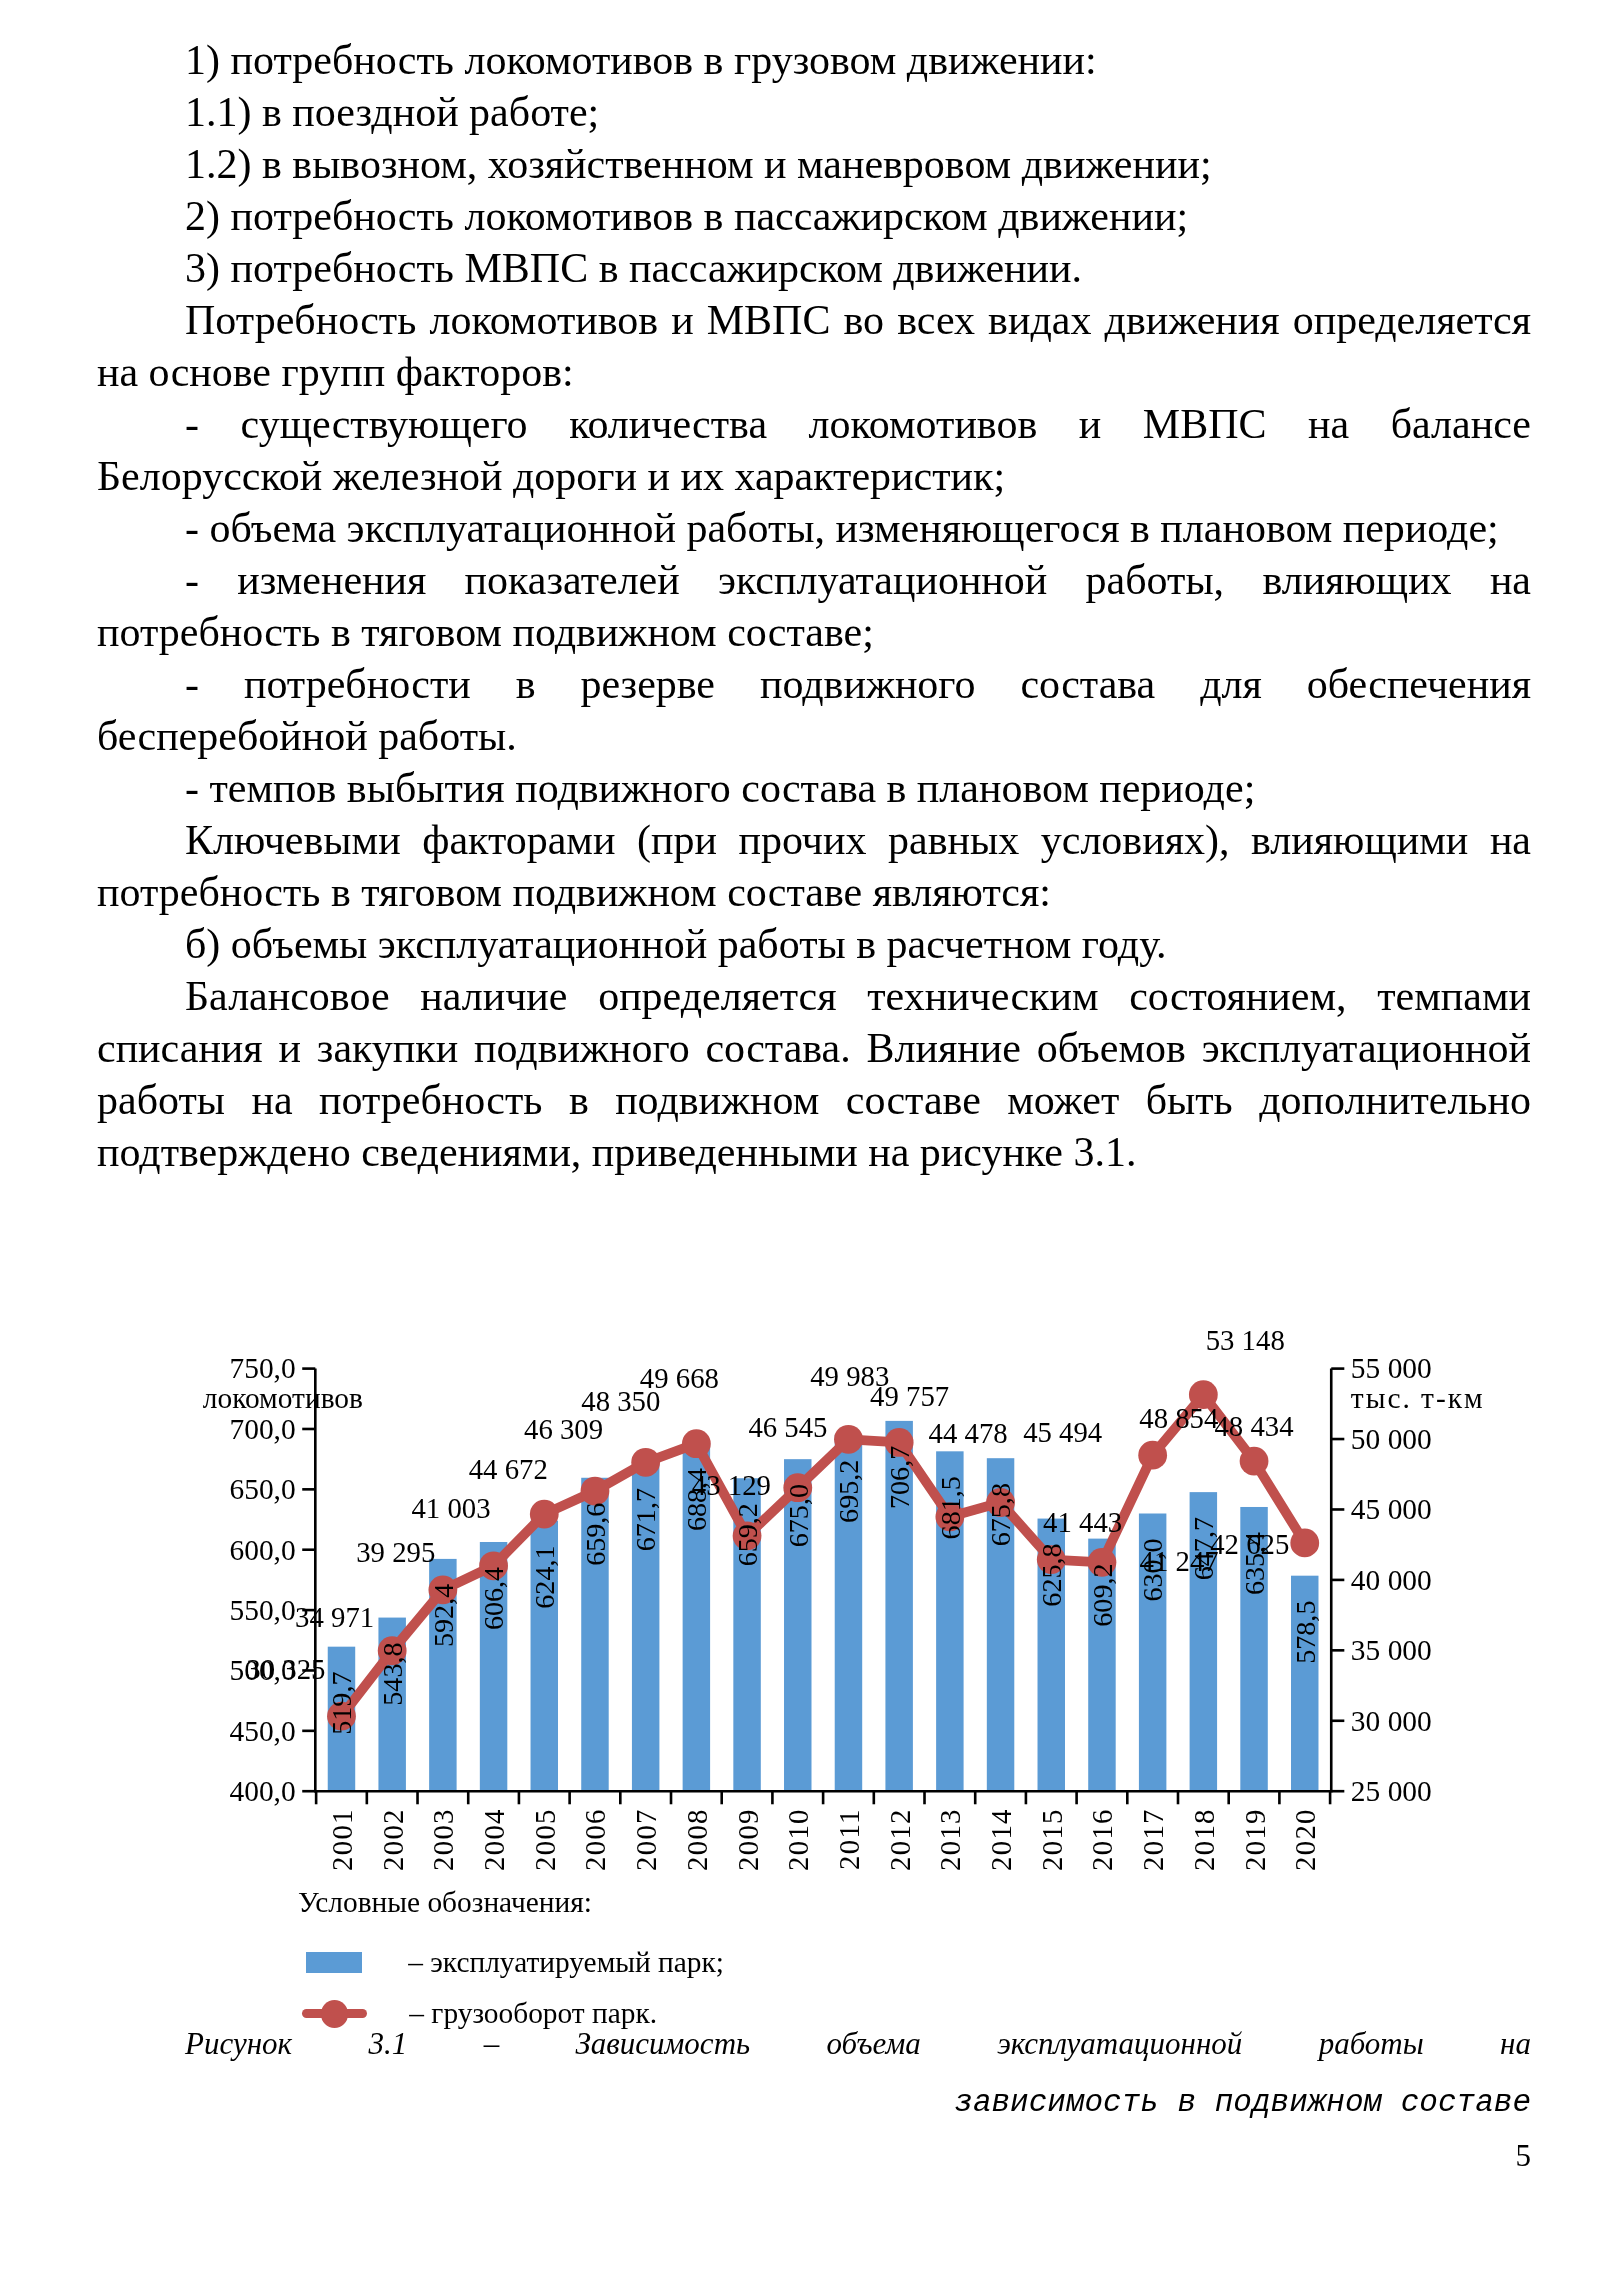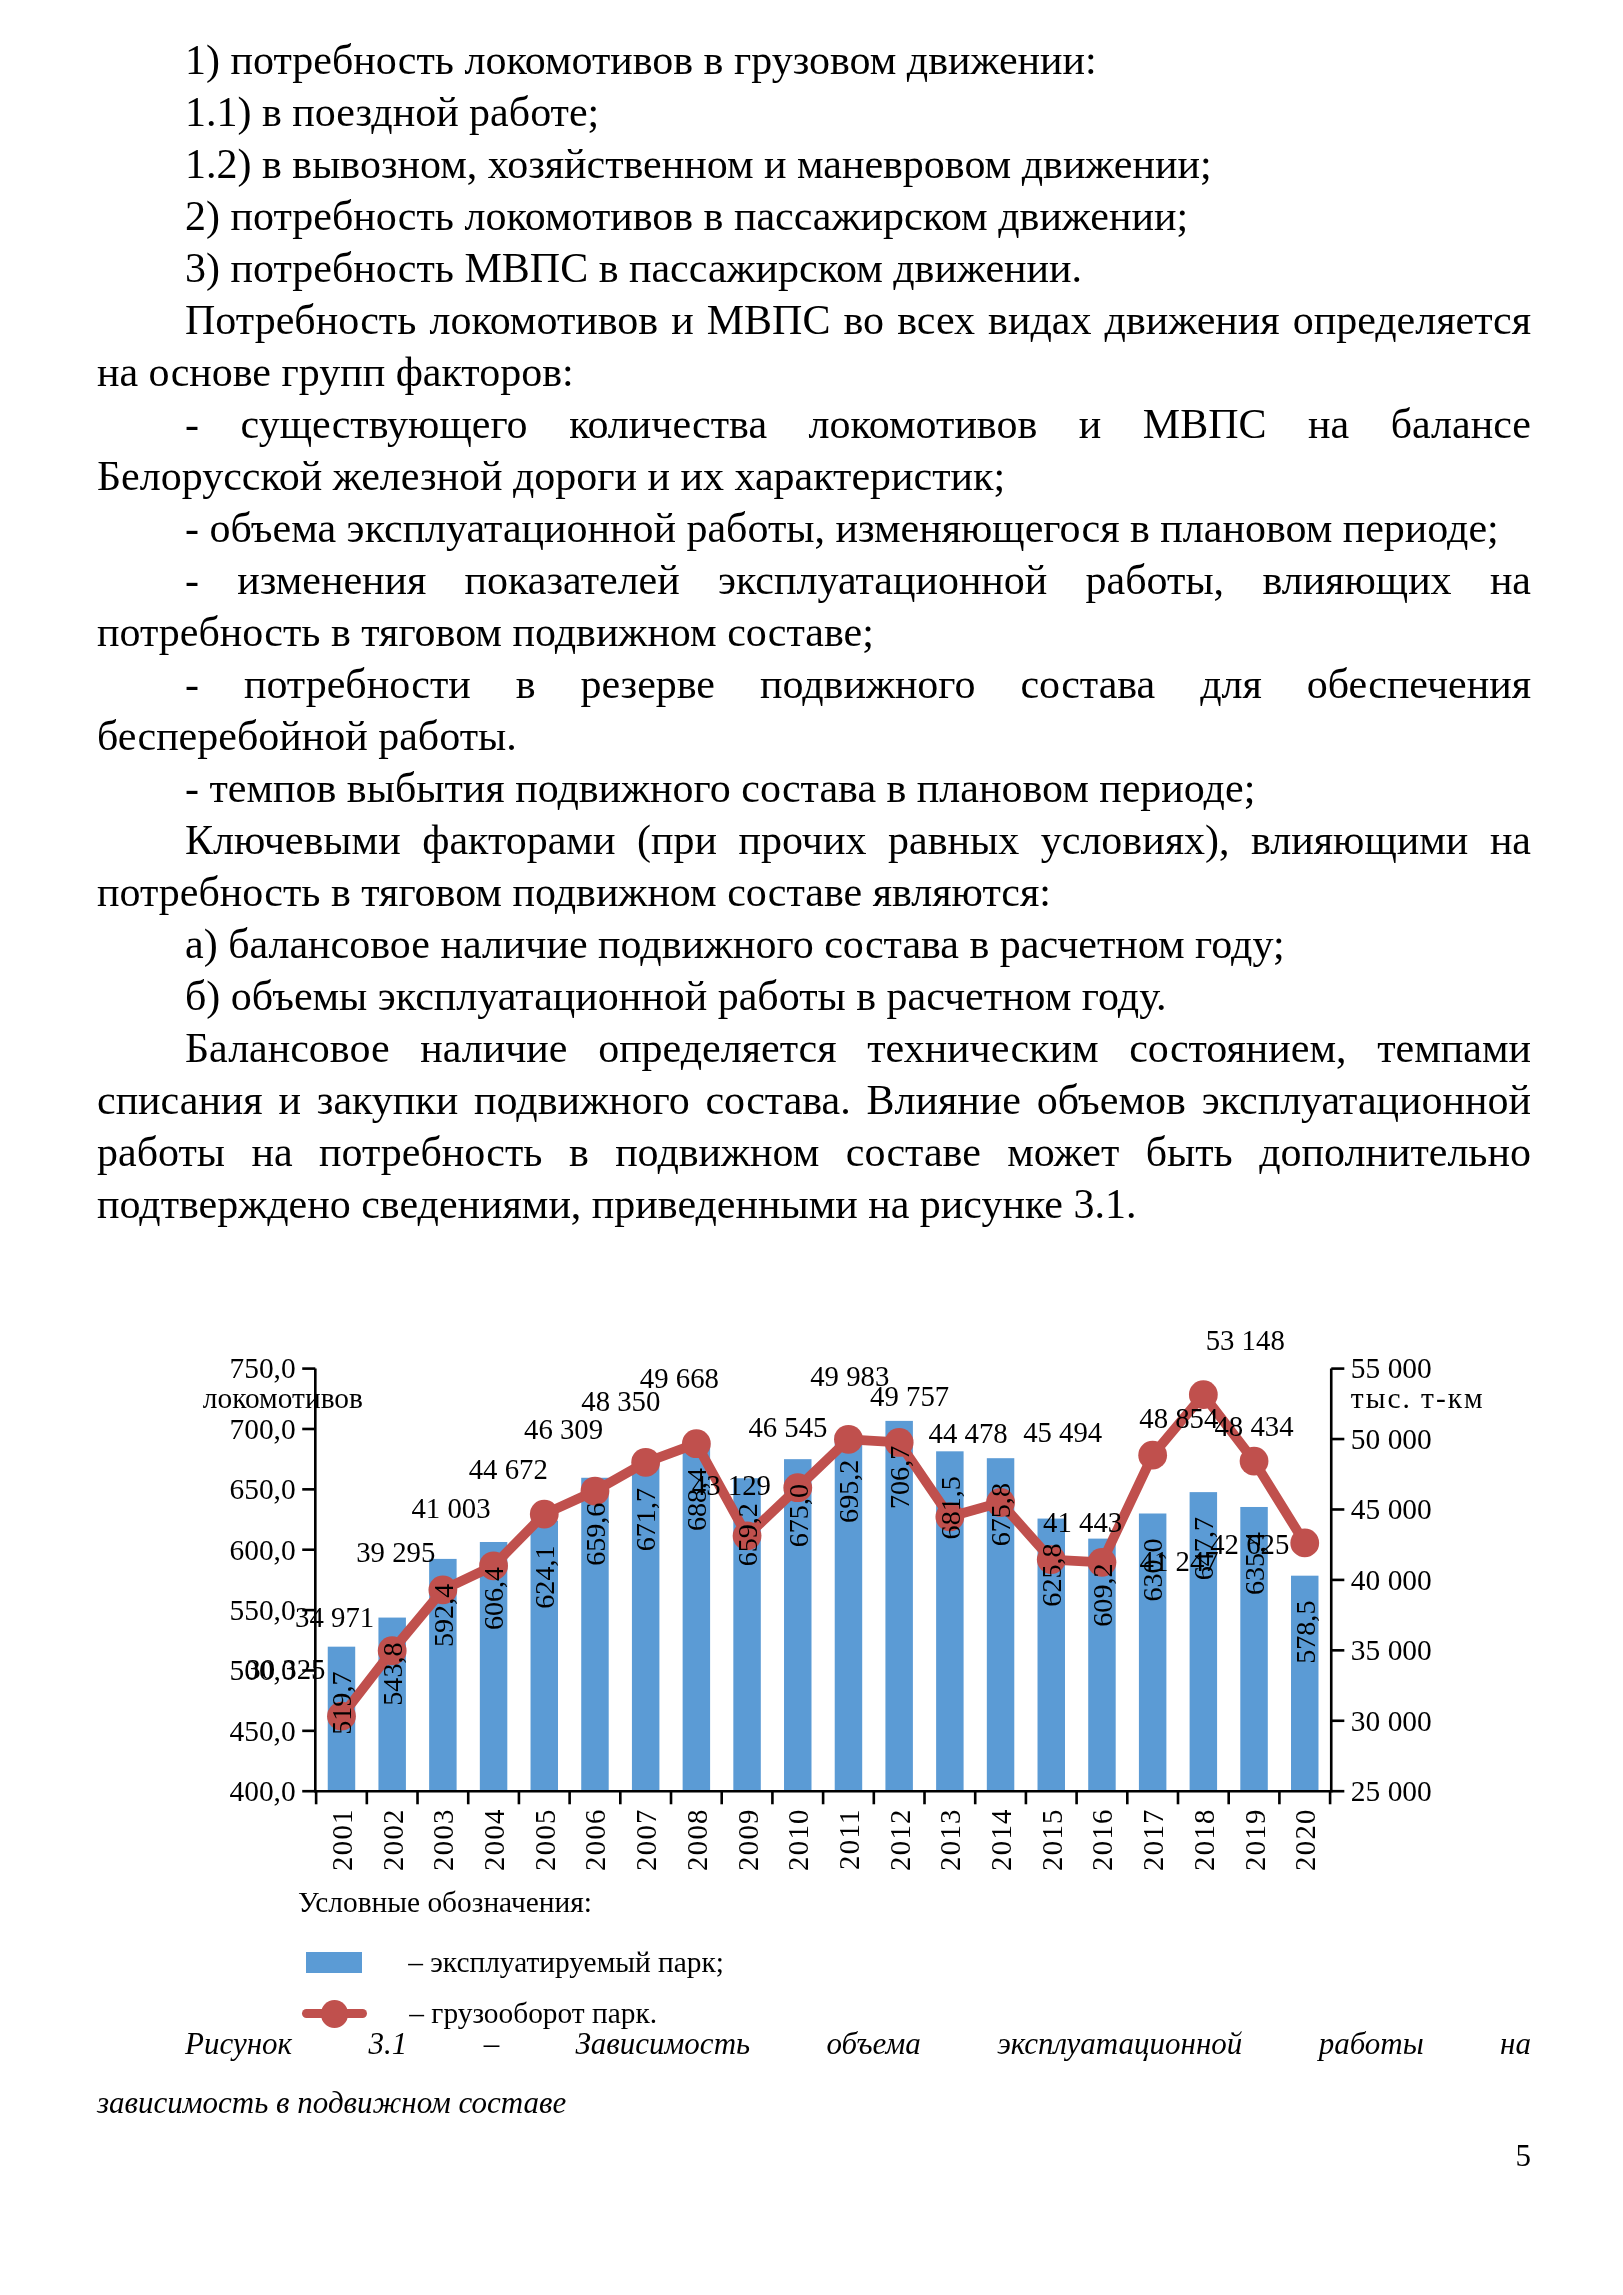--- a/index.html
+++ b/index.html
@@ -8,41 +8,40 @@
   .body-text p{margin:0;text-indent:88px;text-align:justify;}
   .chart{position:absolute;left:0;top:0;width:1623px;height:2295px;}
   .legend{position:absolute;left:298px;top:1866px;width:785px;font-size:29.4px;}
   .legend-title{margin-bottom:18.3px;margin-top:20px;}
   .legend-row{display:flex;align-items:center;height:51px;gap:28px;}
   .legend-swatch-bar{width:56px;height:21px;background:#5B9BD5;margin-left:7.9px;margin-right:18.3px;flex:0 0 auto;}
   .legend-swatch-line{width:65px;height:9.2px;background:#C0504D;border-radius:4.6px;margin-left:3.9px;margin-right:14.4px;position:relative;flex:0 0 auto;}
   .legend-swatch-line::after{content:"";position:absolute;left:19px;top:-9.2px;width:27.5px;height:27.5px;border-radius:50%;background:#C0504D;}
   .caption{position:absolute;left:97px;top:2014px;width:1434px;font-size:31px;line-height:59px;font-style:italic;}
   .caption-line1{text-align:justify;text-align-last:justify;text-indent:88px;}
-  .caption-line2{text-align:left;}
+  .caption-line2{text-align:right;font-family:Liberation Mono, monospace;}
   .page-number{position:absolute;left:97px;top:2138px;width:1434px;text-align:right;font-size:31px;}
   svg text{font-family:"Liberation Serif",serif;fill:#000;}
 </style>
 </head>
 <body>
 
 <div class="body-text">
     <p>1) потребность локомотивов в грузовом движении:</p>
     <p>1.1) в поездной работе;</p>
     <p>1.2) в вывозном, хозяйственном и маневровом движении;</p>
     <p>2) потребность локомотивов в пассажирском движении;</p>
     <p>3) потребность МВПС в пассажирском движении.</p>
     <p>Потребность локомотивов и МВПС во всех видах движения определяется на основе групп факторов:</p>
     <p>- существующего количества локомотивов и МВПС на балансе Белорусской железной дороги и их характеристик;</p>
     <p>- объема эксплуатационной работы, изменяющегося в плановом периоде;</p>
     <p>- изменения показателей эксплуатационной работы, влияющих на потребность в тяговом подвижном составе;</p>
     <p>- потребности в резерве подвижного состава для обеспечения бесперебойной работы.</p>
     <p>- темпов выбытия подвижного состава в плановом периоде;</p>
     <p>Ключевыми факторами (при прочих равных условиях), влияющими на потребность в тяговом подвижном составе являются:</p>
-    <p>а) балансовое наличие подвижного состава в расчетном году;</p>
     <p>б) объемы эксплуатационной работы в расчетном году.</p>
     <p>Балансовое наличие определяется техническим состоянием, темпами списания и закупки подвижного состава. Влияние объемов эксплуатационной работы на потребность в подвижном составе может быть дополнительно подтверждено сведениями, приведенными на рисунке 3.1.</p>
   </div>
 
 <svg class="chart" id="chart-svg" viewBox="0 0 2481 3508" xmlns="http://www.w3.org/2000/svg">
     <rect x="501" y="2517.0679999999998" width="42" height="220.93200000000024" fill="#5B9BD5"></rect>
     <rect x="578.5" y="2472.5862857142856" width="42" height="265.4137142857144" fill="#5B9BD5"></rect>
     <rect x="656" y="2382.8845714285717" width="42" height="355.1154285714283" fill="#5B9BD5"></rect>
     <rect x="733.5" y="2357.0445714285715" width="42" height="380.95542857142846" fill="#5B9BD5"></rect>
     <rect x="811" y="2324.3754285714285" width="42" height="413.62457142857147" fill="#5B9BD5"></rect>

